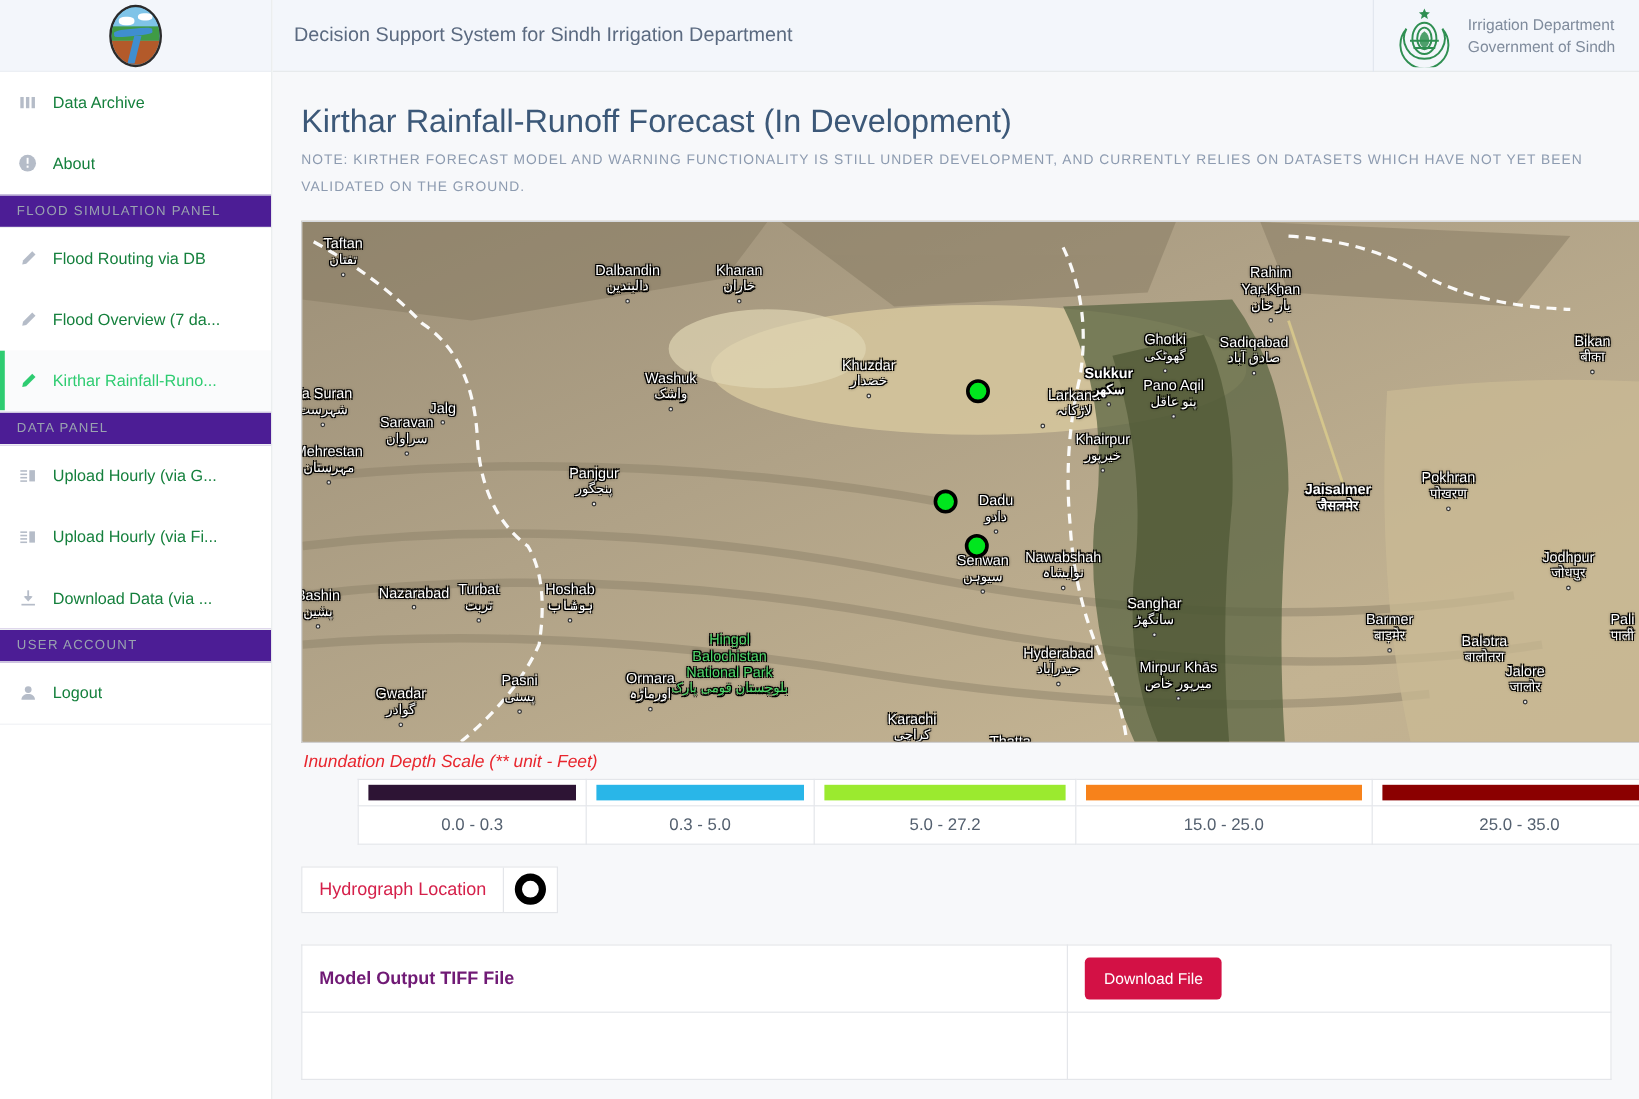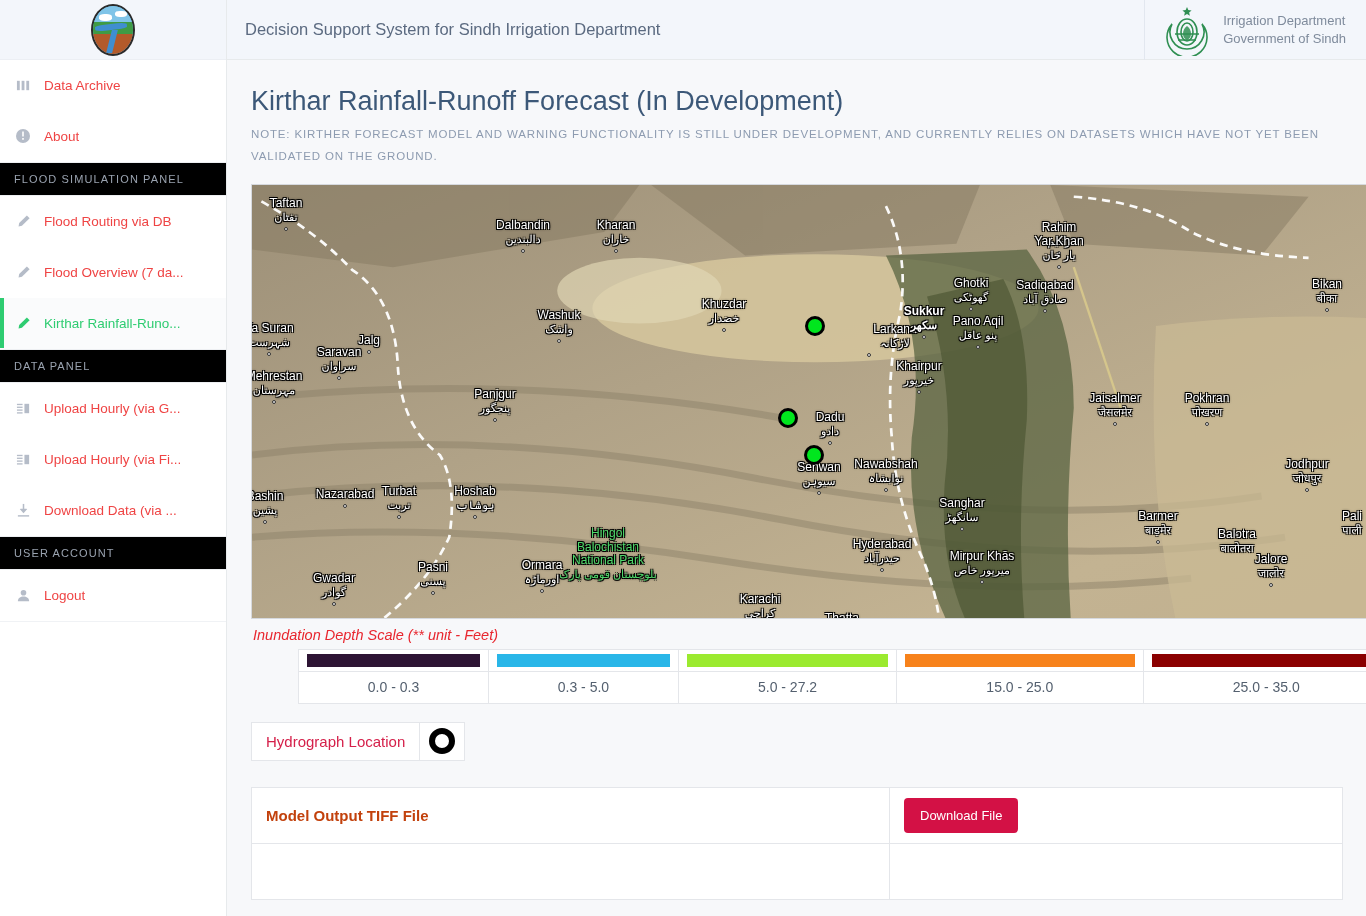--- a/index.html
+++ b/index.html
@@ -35,38 +35,38 @@
   .brand-logo .cloud1 { position:absolute; top:18%; left:14%; width:34%; height:14%; background:#ffffff; border-radius:40%; }
   .brand-logo .cloud2 { position:absolute; top:12%; left:56%; width:30%; height:13%; background:#ffffff; border-radius:40%; }
   .brand-logo .green { position:absolute; top:34%; left:0; right:0; height:26%; background:#3f9b45; }
   .brand-logo .water { position:absolute; top:38%; left:6%; width:80%; height:12%; background:#3f8ed0; border-radius:30%; transform: rotate(-6deg); }
   .brand-logo .brown { position:absolute; top:60%; left:0; right:0; bottom:0; background:#b35a2a; }
   .brand-logo .river { position:absolute; top:52%; left:40%; width:16%; height:48%; background:#3f8ed0; transform: skewX(-14deg); }
 
   .nav-item {
     display: flex; align-items: center; gap: 12px;
     padding: 0 14px; height: 51px;
-    color: #ef4444; font-size: 13.5px;
+    color: #15803d; font-size: 13.5px;
     cursor: pointer; position: relative;
     border-bottom: 1px solid transparent;
     white-space: nowrap; overflow: hidden;
   }
   .nav-item .ico { width: 18px; height: 18px; flex: 0 0 18px; display:flex; align-items:center; justify-content:center; color:#b5bcc8; }
   .nav-item.active { background: #fafbfc; color: #2ecc71; }
   .nav-item.active .ico { color: #2ecc71; }
   .nav-item.active::before {
     content: ""; position: absolute; left: 0; top: 0; bottom: 0;
     width: 4px; background: #2ecc71;
   }
   .nav-label { overflow: hidden; text-overflow: ellipsis; }
 
   .nav-header {
     font-size: 11px; letter-spacing: 1.1px; color: #9aa3b0;
-    padding: 16px 14px; height: 28px; display: flex; align-items: center;
-    background: #000000;
+    padding: 4px 14px; height: 28px; display: flex; align-items: center;
+    background: #4c1d95;
     border-top: 1px solid #edeff2; border-bottom: 1px solid #edeff2;
     text-transform: uppercase;
   }
   .nav-divider { border-top: 1px solid #f0f2f5; }
 
   
   #main { flex: 1 1 auto; display: flex; flex-direction: column; height: 916px; overflow: hidden; background: #f7f8fa; }
 
   .topbar {
     height: 60px; background: #f3f6fb; display: flex; align-items: center;
@@ -130,21 +130,21 @@
 
   
   .hydro-wrap { margin-top: 18px; display: inline-flex; border: 1px solid #e4e6ea; background:#fff; }
   .hydro-label { padding: 10px 14px; color: #d5204a; font-size: 15px; border-right: 1px solid #e4e6ea; display:flex; align-items:center; }
   .hydro-icon-cell { width: 44px; display: flex; align-items: center; justify-content: center; }
   .hydro-ring { width: 26px; height: 26px; border-radius: 50%; border: 6px solid #000; }
 
   
   .tiff-table { margin-top: 26px; width: 1092px; border-collapse: collapse; background:#fff; border:1px solid #e4e6ea; }
   .tiff-table td { border: 1px solid #e4e6ea; padding: 0; height: 56px; vertical-align: middle; }
-  .tiff-label { width: 638px; padding-left: 14px !important; font-size: 15px; color: #c2410c; font-weight: bold; }
+  .tiff-label { width: 638px; padding-left: 14px !important; font-size: 15px; color: #701a75; font-weight: bold; }
   .tiff-btn-cell { padding-left: 14px !important; }
   .dl-btn {
     background: #d31145; color: #fff; border: none; border-radius: 4px;
     padding: 10px 16px; font-size: 13px; cursor: pointer;
     font-family: "Liberation Sans", sans-serif;
   }
   .tiff-spacer { height: 14px; }
 
   
   .footer {
@@ -379,21 +379,21 @@
             <div class="city" style="left: 719px; top: 92px;">Ghotki<span class="ur">گھوٹکی</span></div>
             <div class="citydot" style="left: 719px; top: 124px;"></div>
             <div class="city" style="left: 793px; top: 94px;">Sadiqabad<span class="ur">صادق آباد</span></div>
             <div class="citydot" style="left: 793px; top: 126px;"></div>
             <div class="city" style="left: 807px; top: 36px;">Rahim<span class="ur">رحیم</span></div>
             <div class="citydot" style="left: 807px; top: 68px;"></div>
             <div class="city" style="left: 807px; top: 50px;">Yar Khan<span class="ur">یار خان</span></div>
             <div class="citydot" style="left: 807px; top: 82px;"></div>
             <div class="city" style="left: 667px; top: 175px;">Khairpur<span class="ur">خیرپور</span></div>
             <div class="citydot" style="left: 667px; top: 207px;"></div>
-            <div class="city" style="left: 863px; top: 207px;">Jaisalmer<span class="ur">जैसलमेर</span></div>
+            <div class="city" style="left: 863px; top: 217px; font-weight: bold;">Jaisalmer<span class="ur">जैसलमेर</span></div>
             <div class="citydot" style="left: 863px; top: 239px;"></div>
             <div class="city" style="left: 955px; top: 207px;">Pokhran<span class="ur">पोखरण</span></div>
             <div class="citydot" style="left: 955px; top: 239px;"></div>
             <div class="city" style="left: 1055px; top: 273px;">Jodhpur<span class="ur">जोधपुर</span></div>
             <div class="citydot" style="left: 1055px; top: 305px;"></div>
             <div class="city" style="left: 906px; top: 325px;">Barmer<span class="ur">बाड़मेर</span></div>
             <div class="citydot" style="left: 906px; top: 357px;"></div>
             <div class="city" style="left: 985px; top: 311px; margin-top: 32px;">Balotra<span class="ur">बालोतरा</span></div>
             <div class="citydot" style="left: 985px; top: 350px;"></div>
             <div class="city" style="left: 1019px; top: 368px;">Jalore<span class="ur">जालोर</span></div>

